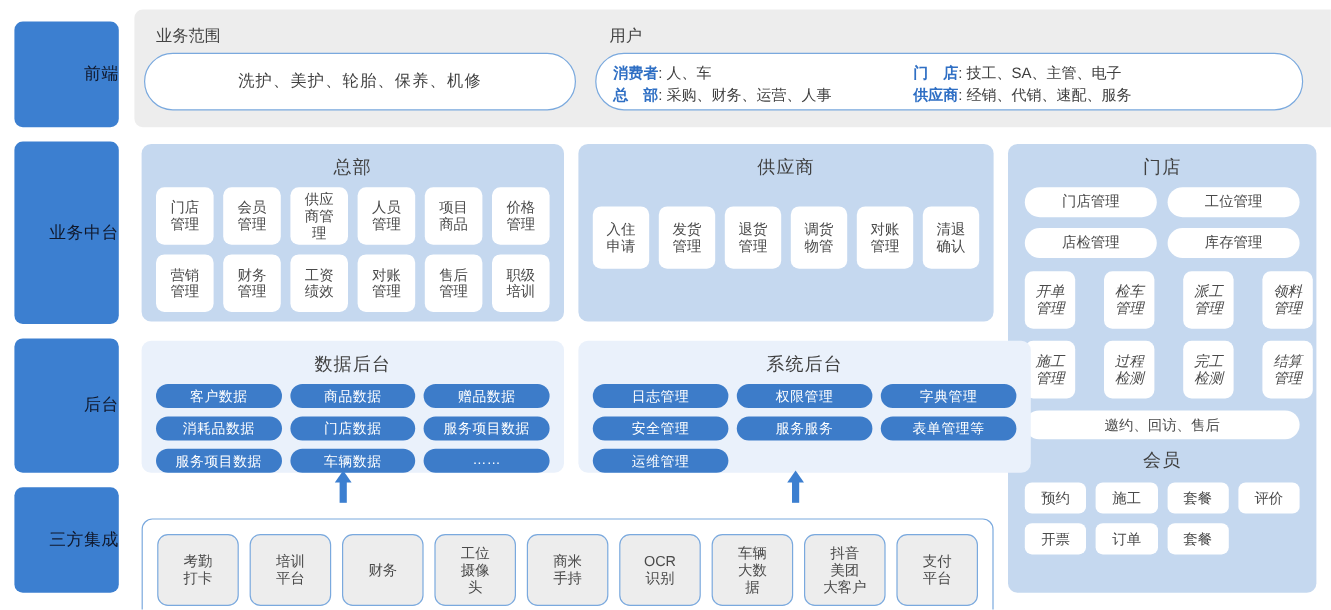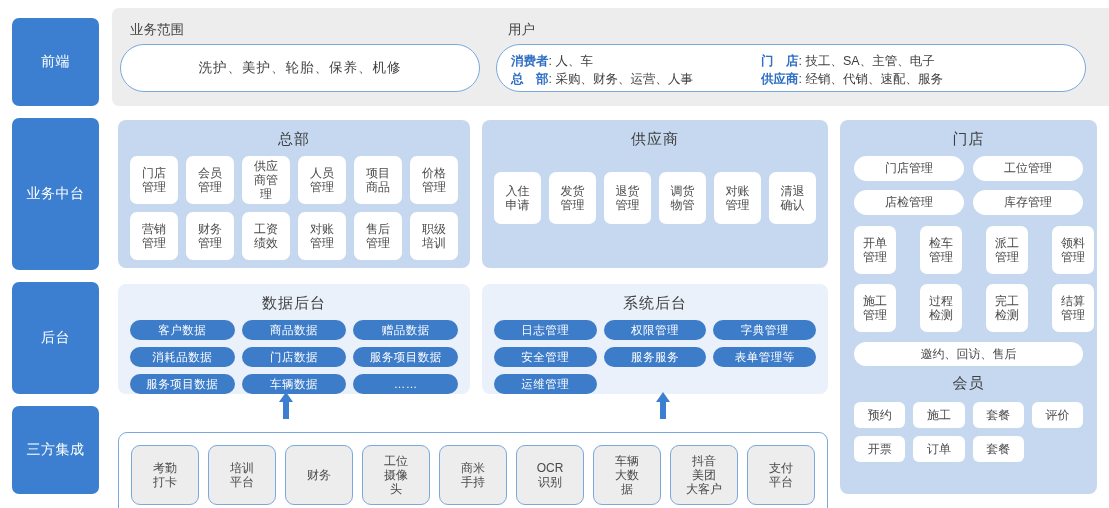--- a/index.html
+++ b/index.html
@@ -8,22 +8,22 @@
     background:#ffffff;
     font-family:"Liberation Sans","DejaVu Sans",sans-serif;
     color:#404040;
     overflow:hidden;
   }
   .canvas{position:relative;width:1109px;height:508px;}
 
   
   .rail-item{
     position:absolute;left:12px;width:87px;
-    background:#3c7fd0;color:#ffffff;border-radius:7px;
-    display:flex;align-items:center;justify-content:center;
+    background:#3c7fd0;color:#0f172a;border-radius:7px;
+    display:flex;align-items:center;justify-content:flex-end;
     font-size:14px;letter-spacing:.5px;
   }
   .rail-1{top:18px;height:88px;}
   .rail-2{top:118px;height:152px;}
   .rail-3{top:282px;height:112px;}
   .rail-4{top:406px;height:88px;}
 
   
   .panel{position:absolute;border-radius:8px;box-sizing:border-box;}
   .panel-title{
@@ -84,20 +84,21 @@
   }
   .wide-tile{
     background:#fff;border-radius:15px;height:25px;
     display:flex;align-items:center;justify-content:center;
     font-size:12px;color:#4a4a4a;
   }
   .store-quad{
     position:absolute;left:14px;right:3px;
     display:grid;grid-template-columns:repeat(4,1fr);gap:24px;
     grid-auto-rows:48px;
+    font-style:italic;
   }
   .store-single{
     position:absolute;left:14px;right:14px;height:24px;
     background:#fff;border-radius:14px;
     display:flex;align-items:center;justify-content:center;
     font-size:12px;color:#4a4a4a;
   }
   .member-title{
     position:absolute;left:0;right:0;text-align:center;
     font-size:15px;color:#3f3f3f;letter-spacing:1px;
@@ -110,21 +111,21 @@
   .m-tile{
     background:#fff;border-radius:6px;
     display:flex;align-items:center;justify-content:center;
     font-size:12px;color:#4a4a4a;
   }
   .m-empty{background:transparent;}
 
   
   .lightbox{background:#eaf1fb;border-radius:8px;}
   .data-bg{left:118px;top:284px;width:352px;height:110px;}
-  .sys-bg{left:482px;top:284px;width:346px;height:110px;}
+  .sys-bg{left:482px;top:284px;width:377px;height:110px;}
   .pill-grid{
     position:absolute;left:12px;right:12px;top:36px;
     display:grid;grid-template-columns:repeat(3,1fr);gap:7px;
     grid-auto-rows:20px;
   }
   .bpill{
     background:#3d7cc9;color:#ffffff;border-radius:10px;
     display:flex;align-items:center;justify-content:center;
     font-size:11.5px;letter-spacing:.5px;
   }

